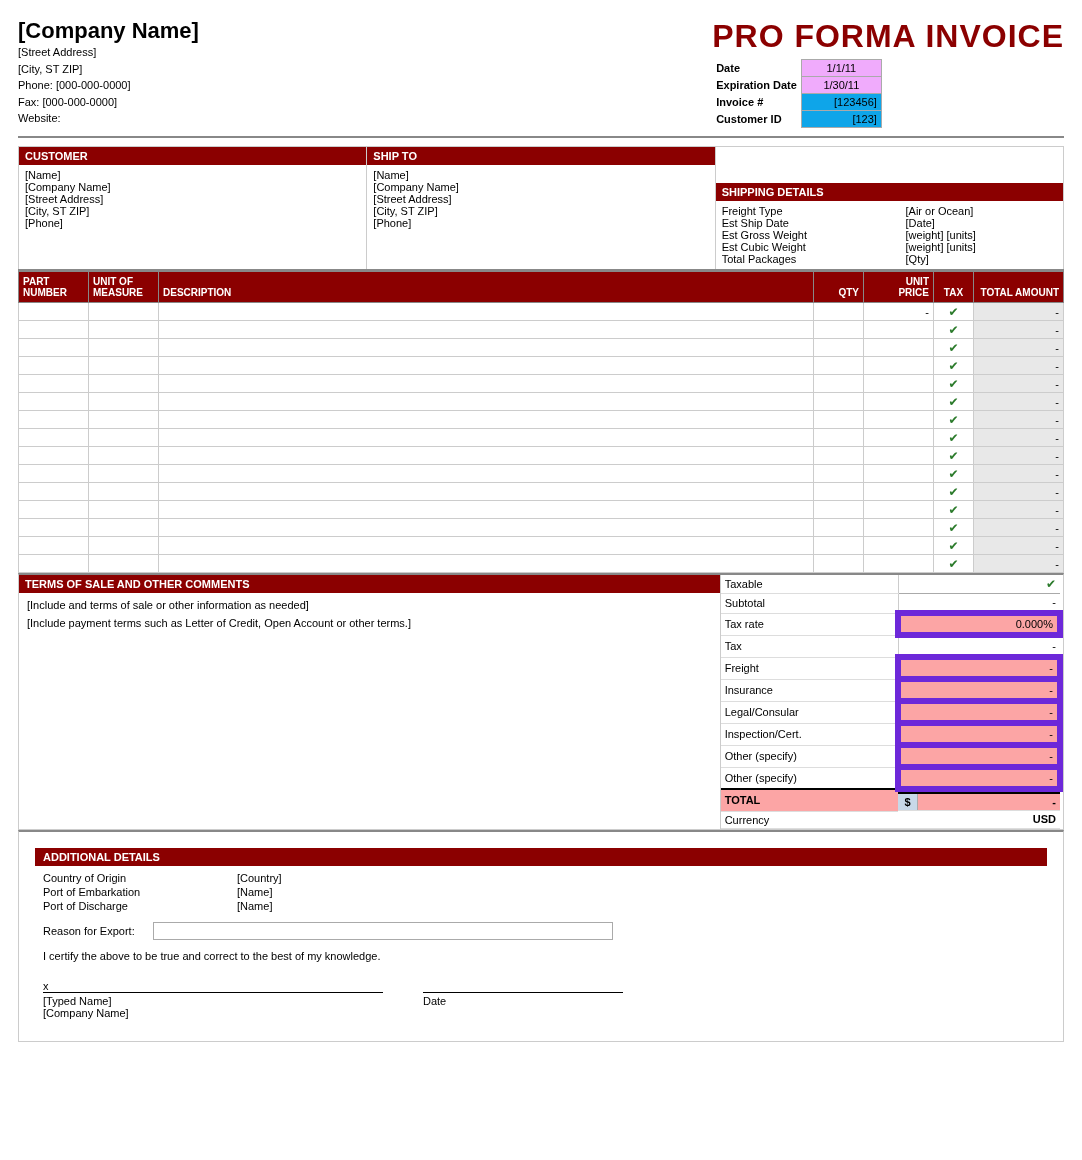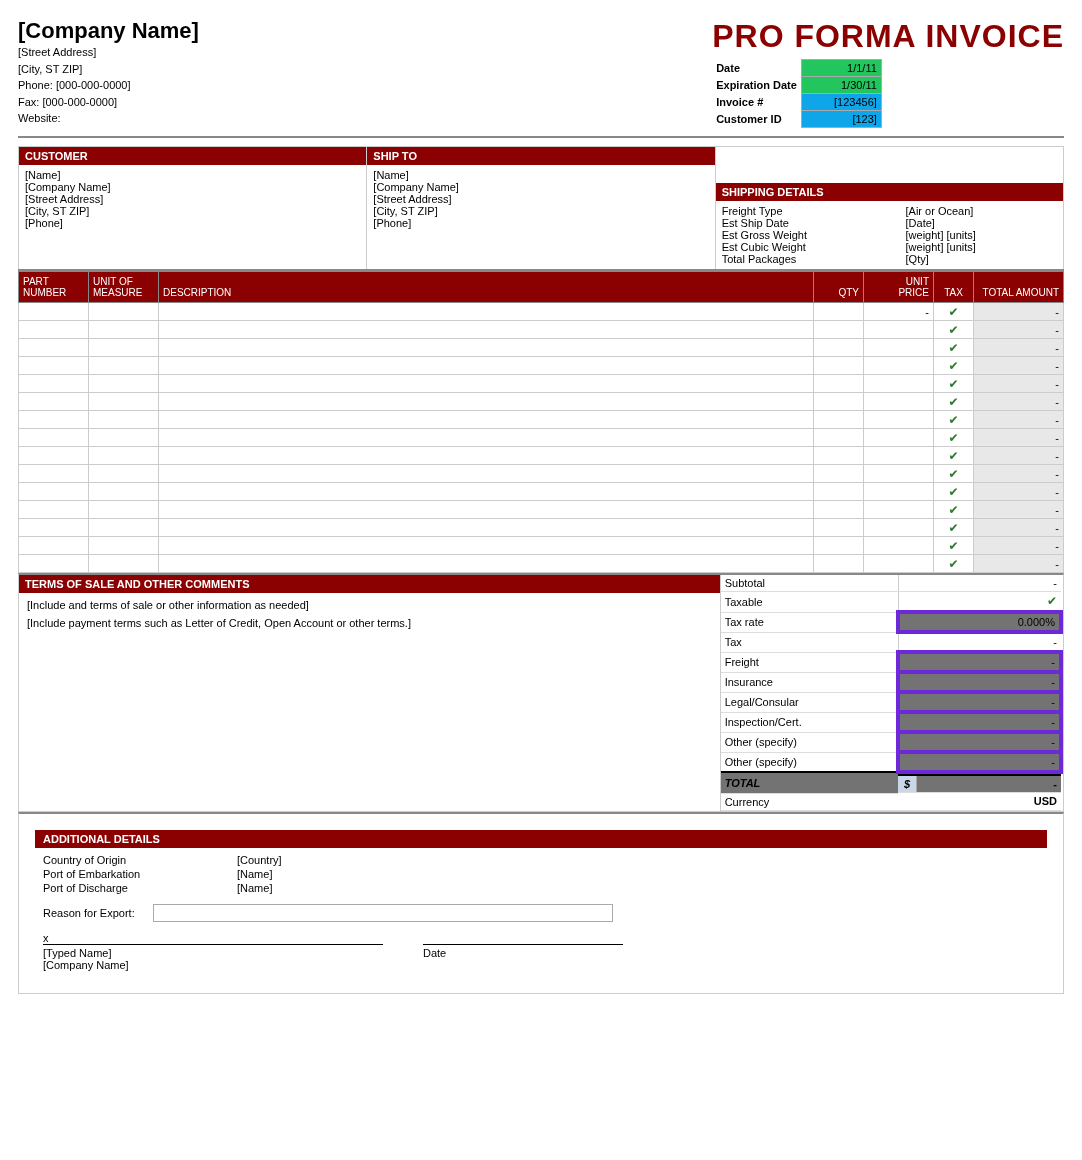--- a/index.html
+++ b/index.html
@@ -8,50 +8,50 @@
 
     
     .header { display: flex; justify-content: space-between; align-items: flex-start; border-bottom: 2px solid #888; padding-bottom: 8px; margin-bottom: 8px; }
     .company-info h1 { font-size: 22px; font-weight: bold; }
     .company-info p { font-size: 11px; line-height: 1.5; }
     .invoice-title { font-size: 32px; font-weight: bold; color: #8b0000; letter-spacing: 1px; }
     .header-right { text-align: right; }
     .date-table { border-collapse: collapse; margin-top: 4px; }
     .date-table td { padding: 2px 4px; font-size: 11px; }
     .date-table td.label { font-weight: bold; text-align: left; }
-    .date-table td.value { text-align: right; background: #22c55e; border: 1px solid #aaa; min-width: 80px; }
+    .date-table td.value { text-align: center; background: #f0abfc; border: 1px solid #aaa; min-width: 80px; }
     .date-table td.value-white { text-align: right; background: #0ea5e9; border: 1px solid #aaa; min-width: 80px; }
 
     
     .info-section { display: flex; gap: 0; margin-bottom: 0; border: 1px solid #ccc; border-bottom: none; }
     .info-col { flex: 1; padding: 4px 6px; border-right: 1px solid #ccc; }
     .info-col:last-child { border-right: none; margin-top: 36px; }
     .info-col-header { background: #8b0000; color: #fff; font-weight: bold; font-size: 11px; padding: 3px 6px; margin: -4px -6px 4px -6px; }
 
     
     .items-section { margin-top: 0; }
     .items-table { width: 100%; border-collapse: collapse; }
-    .items-table th { background: #8b0000; color: #fff; font-size: 10px; font-weight: normal; padding: 4px 4px; border: 1px solid #888; text-align: left; vertical-align: bottom; }
+    .items-table th { background: #8b0000; color: #fff; font-size: 10px; font-weight: bold; padding: 4px 4px; border: 1px solid #888; text-align: left; vertical-align: bottom; }
     .items-table td { border: 1px solid #ccc; padding: 2px 4px; font-size: 11px; height: 18px; vertical-align: middle; }
     .items-table td.amount-col { background: #e8e8e8; text-align: right; border-left: none; }
     .items-table td.tax-col { text-align: center; padding: 0; }
     .tax-check { color: #2a7a2a; font-size: 12px; }
     .items-table td.qty-col, .items-table td.price-col { text-align: right; }
 
     
     .bottom-section { display: flex; gap: 0; border: 1px solid #ccc; border-top: 2px solid #888; }
     .terms-col { flex: 2; padding: 6px 8px; border-right: 1px solid #ccc; }
     .terms-header { background: #8b0000; color: #fff; font-weight: bold; font-size: 11px; padding: 3px 6px; margin: -6px -8px 6px -8px; }
     .totals-col { flex: 1; padding: 0; }
     .totals-table { width: 100%; border-collapse: collapse; }
     .totals-table td { padding: 2px 4px; font-size: 11px; border-bottom: 1px solid #ddd; }
     .totals-table td.t-label { text-align: left; }
     .totals-table td.t-value { text-align: right; background: #fff; border-left: 1px solid #ccc; min-width: 80px; }
-    .totals-table td.t-value-input { text-align: right; background: #737373; border: 4px solid #6d28d9; min-width: 80px; }
-    .totals-table tr.total-row td { font-weight: bold; background: #737373; border-top: 2px solid #000; font-style: italic; }
+    .totals-table td.t-value-input { text-align: right; background: #fca5a5; border: 6px solid #6d28d9; min-width: 80px; }
+    .totals-table tr.total-row td { font-weight: bold; background: #fca5a5; border-top: 2px solid #000; }
     .totals-table td.currency-val { text-align: right; font-weight: bold; }
 
     
     .additional-section { border: 1px solid #ccc; border-top: 2px solid #888; margin-top: 0; padding: 16px; }
     .additional-header { background: #8b0000; color: #fff; font-weight: bold; font-size: 11px; padding: 3px 8px; }
     .additional-content { padding: 6px 8px; }
     .additional-row { display: flex; margin-bottom: 2px; gap: 34px; }
     .additional-label { min-width: 160px; font-size: 11px; }
     .additional-value { font-size: 11px; }
 
@@ -319,28 +319,28 @@
   <div class="bottom-section">
     <div class="terms-col">
       <div class="terms-header">TERMS OF SALE AND OTHER COMMENTS</div>
       <p style="margin-bottom:6px;">[Include and terms of sale or other information as needed]</p>
       <p>[Include payment terms such as Letter of Credit, Open Account or other terms.]</p>
     </div>
     <div class="totals-col">
       <table class="totals-table">
         <tbody>
             <tr>
-          <td class="t-label">Subtotal</td>
-          <td class="t-value">-</td>
-        </tr>
-        <tr>
           <td class="t-label">Taxable</td>
           <td class="t-value" style="border-bottom:1px solid #aaa;">
             <span class="tax-check">✔</span>
           </td>
+        </tr>
+        <tr>
+          <td class="t-label">Subtotal</td>
+          <td class="t-value">-</td>
         </tr>
         <tr>
           <td class="t-label">Tax rate</td>
           <td class="t-value-input">0.000%</td>
         </tr>
         <tr>
           <td class="t-label">Tax</td>
           <td class="t-value">-</td>
         </tr>
         <tr>
@@ -397,20 +397,21 @@
       <div class="additional-row">
         <span class="additional-label">Port of Discharge</span>
         <span class="additional-value">[Name]</span>
       </div>
 
       <div class="reason-row">
         <span class="reason-label">Reason for Export:</span>
         <input type="text" class="reason-input" style="">
       </div>
 
+      <p class="certify-text">I certify the above to be true and correct to the best of my knowledge.</p>
 
       <div class="signature-section">
         <div class="sig-block">
           <span class="sig-x">x</span>
           <div class="sig-line"></div>
           <span class="sig-name">[Typed Name]</span>
           <span class="sig-name">[Company Name]</span>
         </div>
         <div class="sig-block">
           <span style="font-size:11px; visibility:hidden;">x</span>

